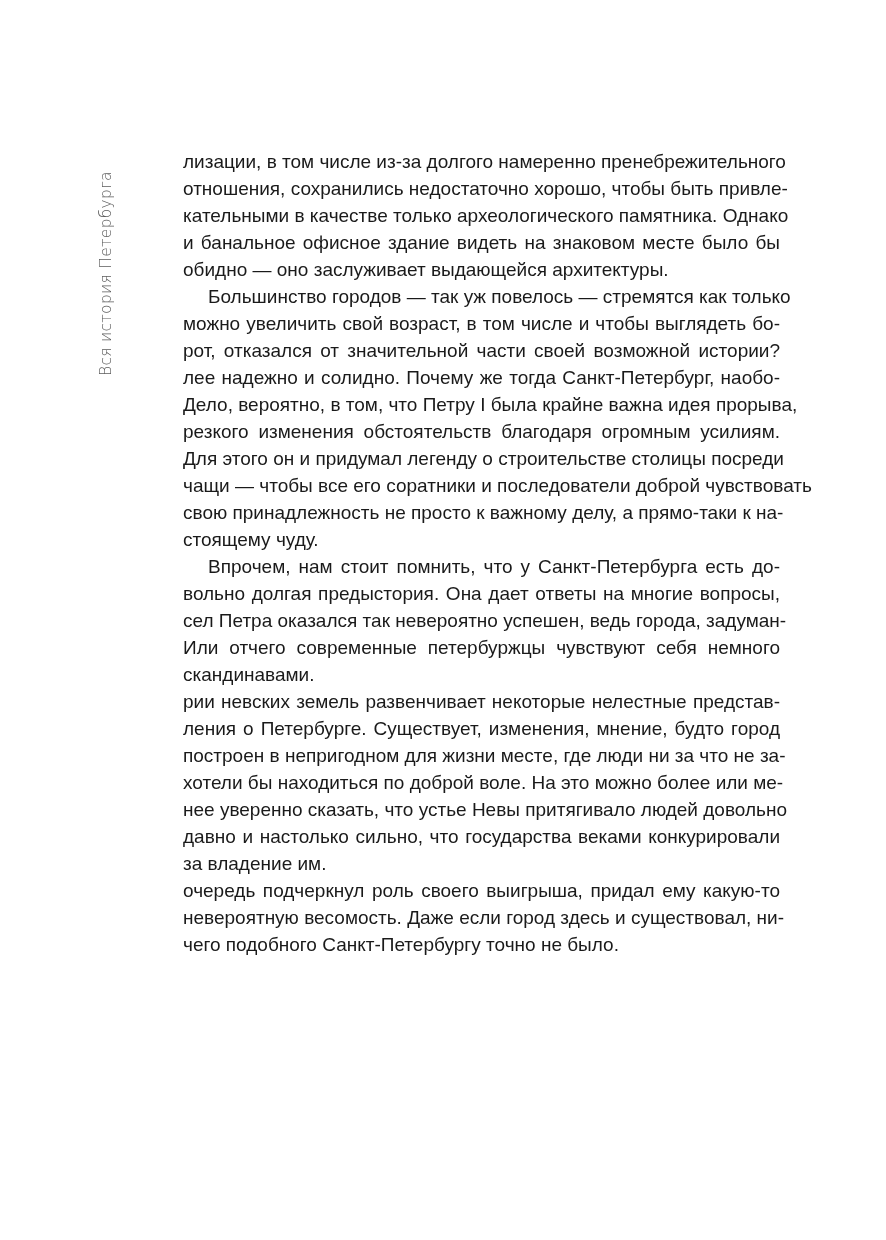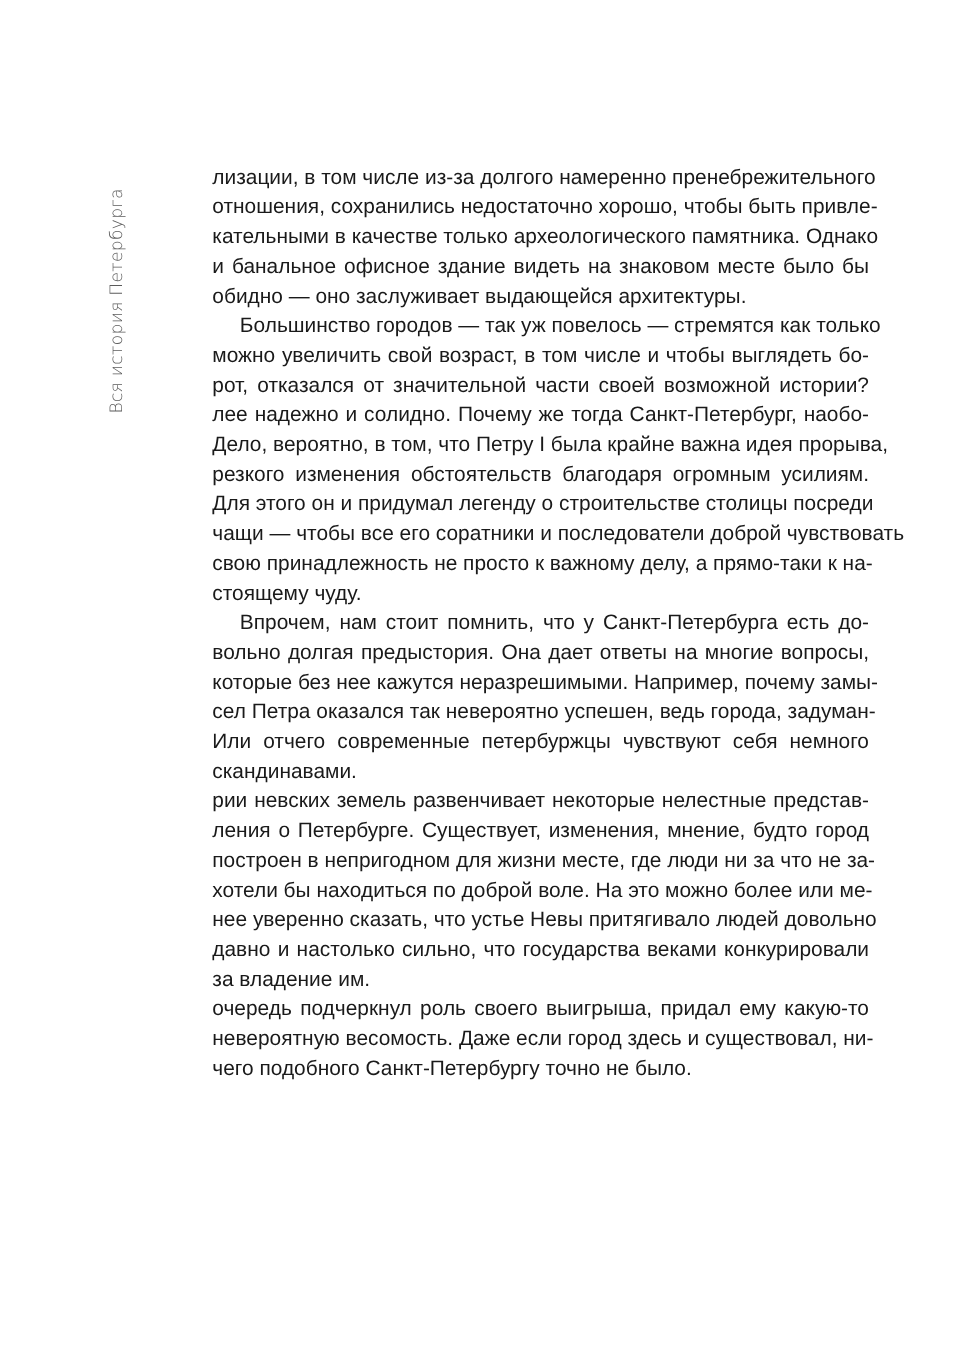--- a/index.html
+++ b/index.html
@@ -33,21 +33,21 @@
       font-weight: 200;
       color: #4a4a4a;
       letter-spacing: 0.3px;
       white-space: nowrap;
       line-height: 20px;
       -webkit-text-stroke: 0;
       opacity: 0.9;
     }
     .text-block {
       position: absolute;
-      left: 168px;
+      left: 158px;
       top: 148px;
       width: 622px;
       font-family: "Liberation Sans", sans-serif;
       font-size: 19px;
       line-height: 27px;
       color: #1a1a1a;
       text-align: justify;
     }
     .para {
       margin: 0;
@@ -134,23 +134,20 @@
         </span>
       </div>
       <div class="para">
         <span class="line indent">
           <span class="line-inner">Впрочем, нам стоит помнить, что у Санкт-Петербурга есть до-</span>
         </span>
         <span class="line">
           <span class="line-inner">вольно долгая предыстория. Она дает ответы на многие вопросы,</span>
         </span>
         <span class="line">
-          <span class="line-inner">которые без нее кажутся неразрешимыми. Например, почему замы-</span>
-        </span>
-        <span class="line">
           <span class="line-inner">сел Петра оказался так невероятно успешен, ведь города, задуман-</span>
         </span>
         <span class="line">
           <span class="line-inner">Или отчего современные петербуржцы чувствуют себя немного</span>
         </span>
         <span class="line last">
           <span class="line-inner">скандинавами.</span>
         </span>
       </div>
       <div class="para">

